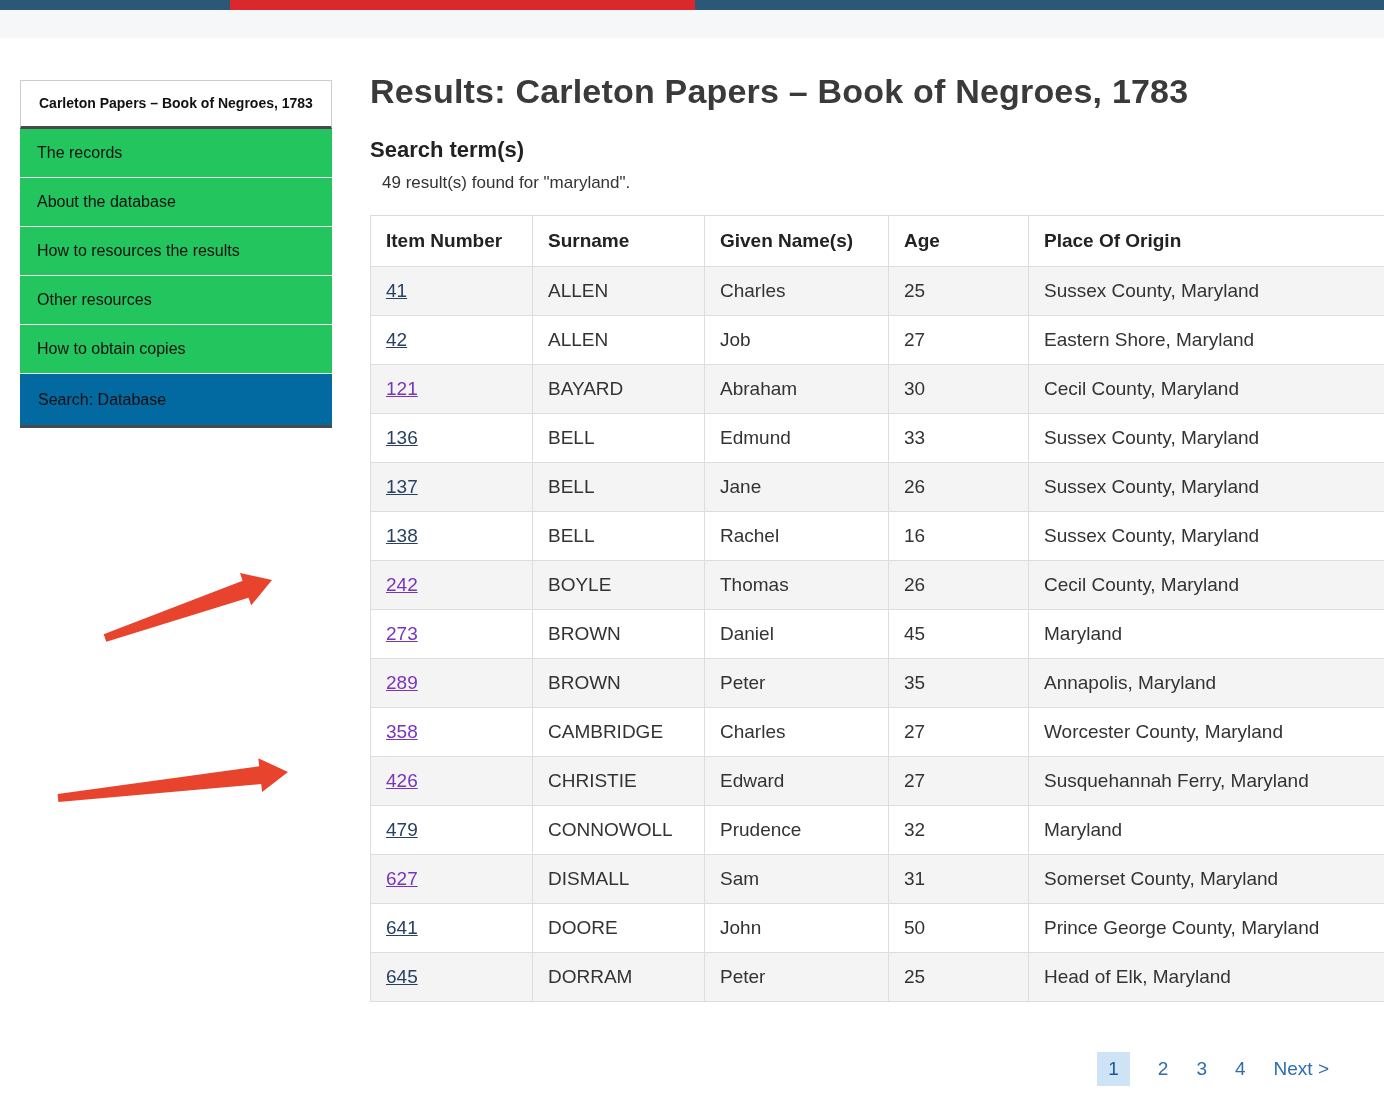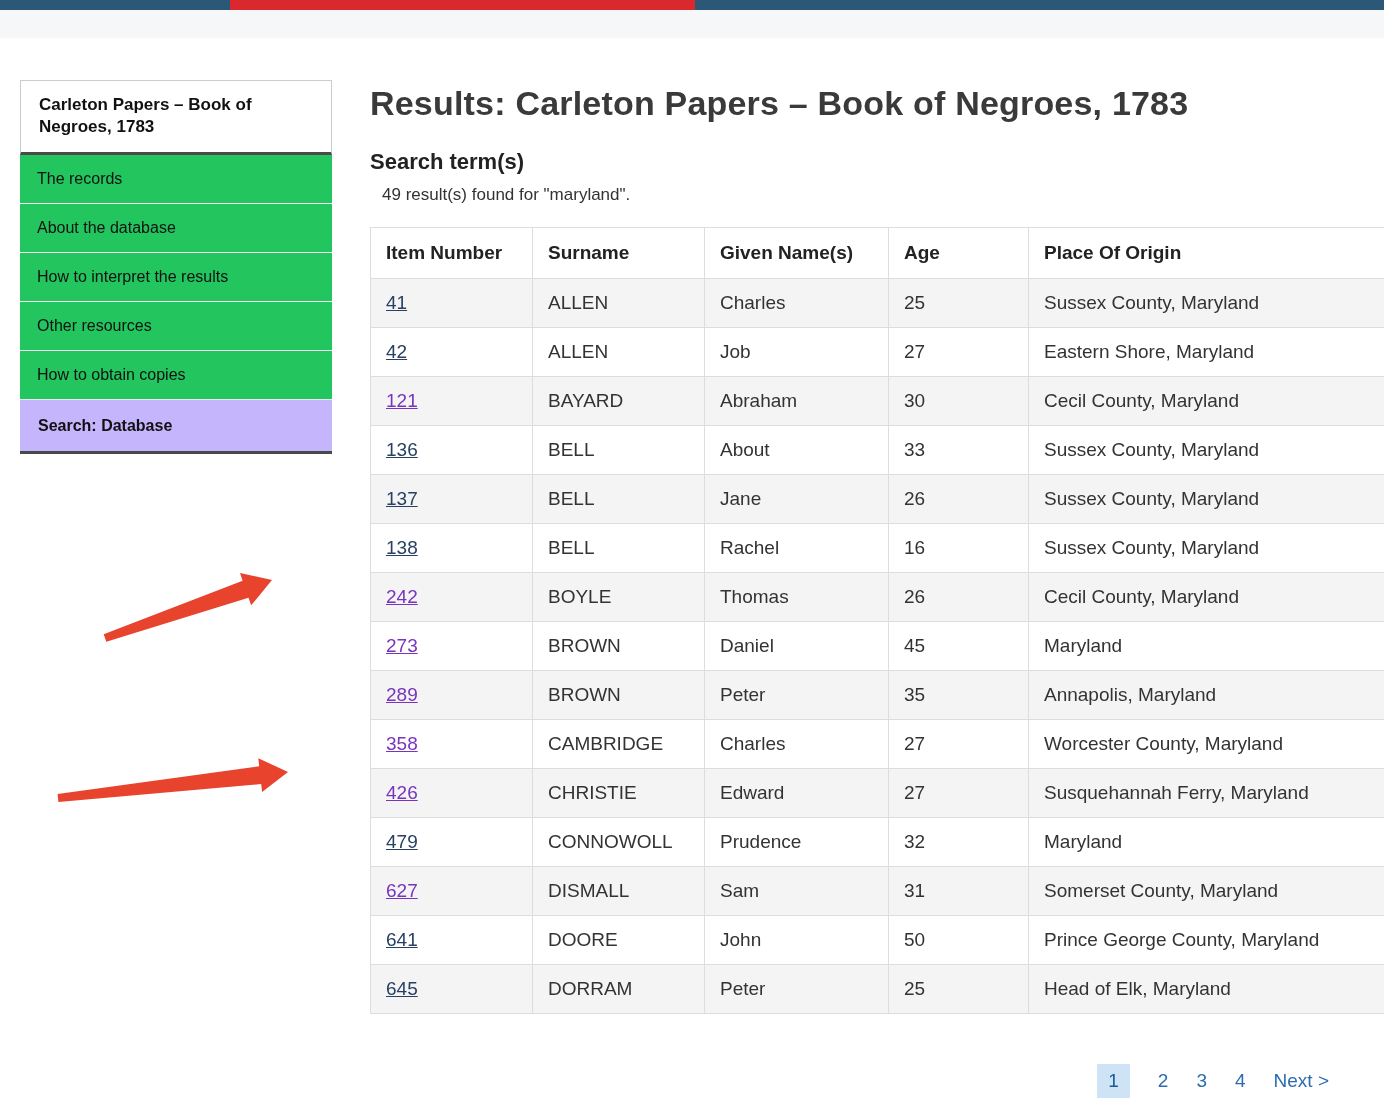--- a/index.html
+++ b/index.html
@@ -13,39 +13,39 @@
   .top-bar{position:absolute;left:0;top:0;width:1384px;height:10px;display:flex;}
   .top-bar .seg-blue1{width:230px;background:var(--top-bar-blue,#2c5878);}
   .top-bar .seg-red{width:465px;background:var(--top-bar-red,#d9282e);}
   .top-bar .seg-blue2{flex:1;background:var(--top-bar-blue,#2c5878);}
   .top-strip{position:absolute;left:0;top:10px;width:1384px;height:28px;background:#f6f7f8;}
 
   
   .sidebar{position:absolute;left:20px;top:80px;width:312px;font-size:16px;}
   .sidebar-title{
     background:#fff;border:1px solid #ccc;border-bottom:3px solid #4a4a4a;
-    padding:13px 16px 14px 18px;font-weight:bold;font-size:17px;line-height:1.3;color:#111;
+    padding:13px 16px 14px 18px;font-weight:bold;font-size:14px;line-height:1.3;color:#111;
   }
   .sidebar-menu{}
   .side-item{
     background:#22c55e;padding:15px 14px 15px 17px;border-bottom:1px solid #f3f3f3;
     color:#111;cursor:pointer;
   }
   .side-item:last-child{border-bottom:1px solid #e9e9e9;}
   .sidebar-footer{
-    background:#c4b5fd;padding:17px 14px 16px 18px;font-weight:bold;color:#111;
+    background:#0369a1;padding:17px 14px 16px 18px;font-weight:normal;color:#111;
     border-bottom:3px solid #4a4a4a;
   }
 
   
   .arrow-svg{position:absolute;pointer-events:none;}
   .arrow-svg polygon{fill:var(--arrow-red,#e8432d);}
 
   
-  .main{position:absolute;left:370px;top:76px;width:1014px;}
+  .main{position:absolute;left:370px;top:64px;width:1014px;}
   h1.page-title{margin:8px 0 26px 0;font-size:34px;font-weight:bold;color:#3a3a3a;letter-spacing:.2px;}
   .search-label{font-size:22px;font-weight:bold;color:#222;margin:0 0 10px 0;}
   .results-summary{font-size:17px;color:#333;margin:0 0 22px 0;padding-left:12px;}
 
   table.results{border-collapse:collapse;table-layout:fixed;width:1014px;font-size:19px;}
   table.results th, table.results td{
     border:1px solid #ddd;text-align:left;vertical-align:middle;
     padding:13px 15px;overflow:hidden;white-space:nowrap;
   }
   table.results th{background:#fff;font-weight:bold;color:#222;padding:14px 15px;}
@@ -75,21 +75,21 @@
   <div class="seg-red"></div>
   <div class="seg-blue2"></div>
 </div>
 <div class="top-strip"></div>
 
 <div class="sidebar">
   <div class="sidebar-title">Carleton Papers – Book of Negroes, 1783</div>
   <div class="sidebar-menu">
       <div class="side-item">The records</div>
       <div class="side-item">About the database</div>
-      <div class="side-item">How to interpret the results</div>
+      <div class="side-item">How to resources the results</div>
       <div class="side-item">Other resources</div>
       <div class="side-item">How to obtain copies</div>
     </div>
   <div class="sidebar-footer">Search: Database</div>
 </div>
 
 <svg class="arrow-svg" style="left:100px;top:570px;" width="185" height="85" viewBox="0 0 185 85">
   <polygon points="6.3,71.8 148.5,27.7 151.2,35.3 172,10 140.0,3.1 142.6,10.7 3.7,64.2"></polygon>
 </svg>
 <svg class="arrow-svg" style="left:55px;top:758px;" width="240" height="50" viewBox="0 0 240 50">
@@ -136,21 +136,21 @@
         <tr>
     <td class="c-item"><a href="#" class="item-link visited">121</a></td>
     <td class="c-surname">BAYARD</td>
     <td class="c-given">Abraham</td>
     <td class="c-age">30</td>
     <td class="c-origin">Cecil County, Maryland</td>
   </tr>
         <tr>
     <td class="c-item"><a href="#" class="item-link">136</a></td>
     <td class="c-surname">BELL</td>
-    <td class="c-given">About</td>
+    <td class="c-given">Edmund</td>
     <td class="c-age">33</td>
     <td class="c-origin">Sussex County, Maryland</td>
   </tr>
         <tr>
     <td class="c-item"><a href="#" class="item-link">137</a></td>
     <td class="c-surname">BELL</td>
     <td class="c-given">Jane</td>
     <td class="c-age">26</td>
     <td class="c-origin">Sussex County, Maryland</td>
   </tr>

